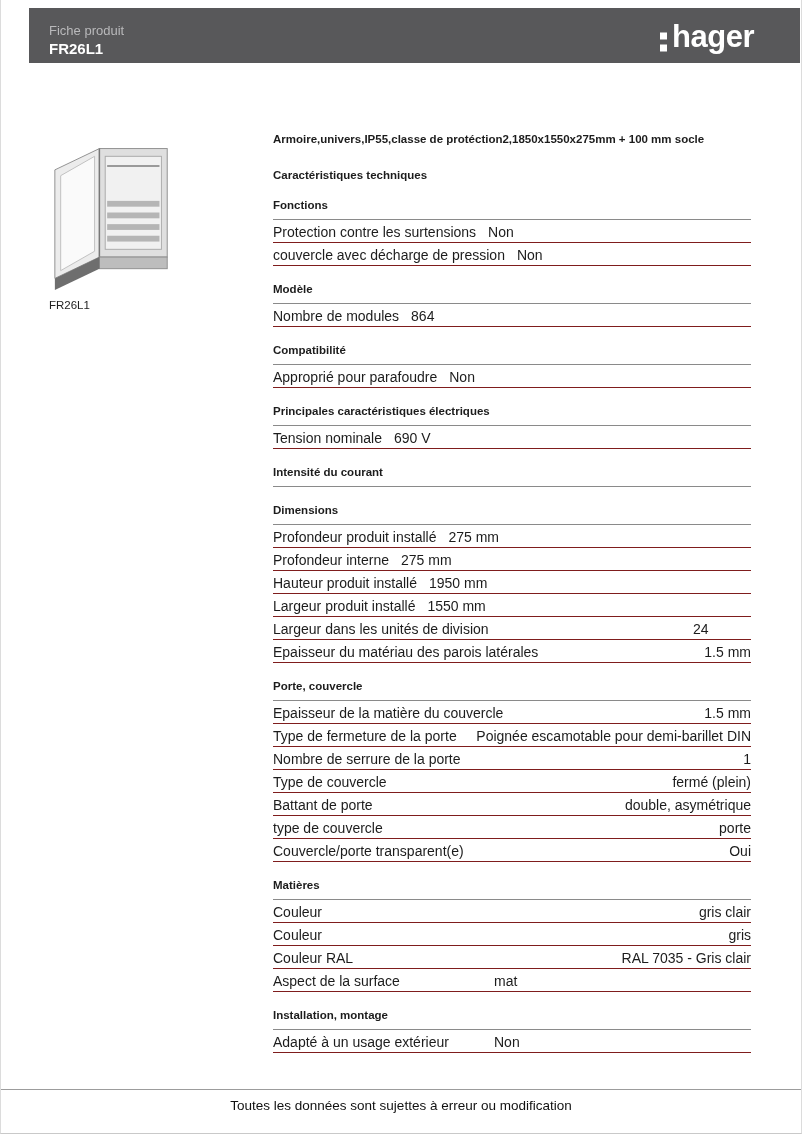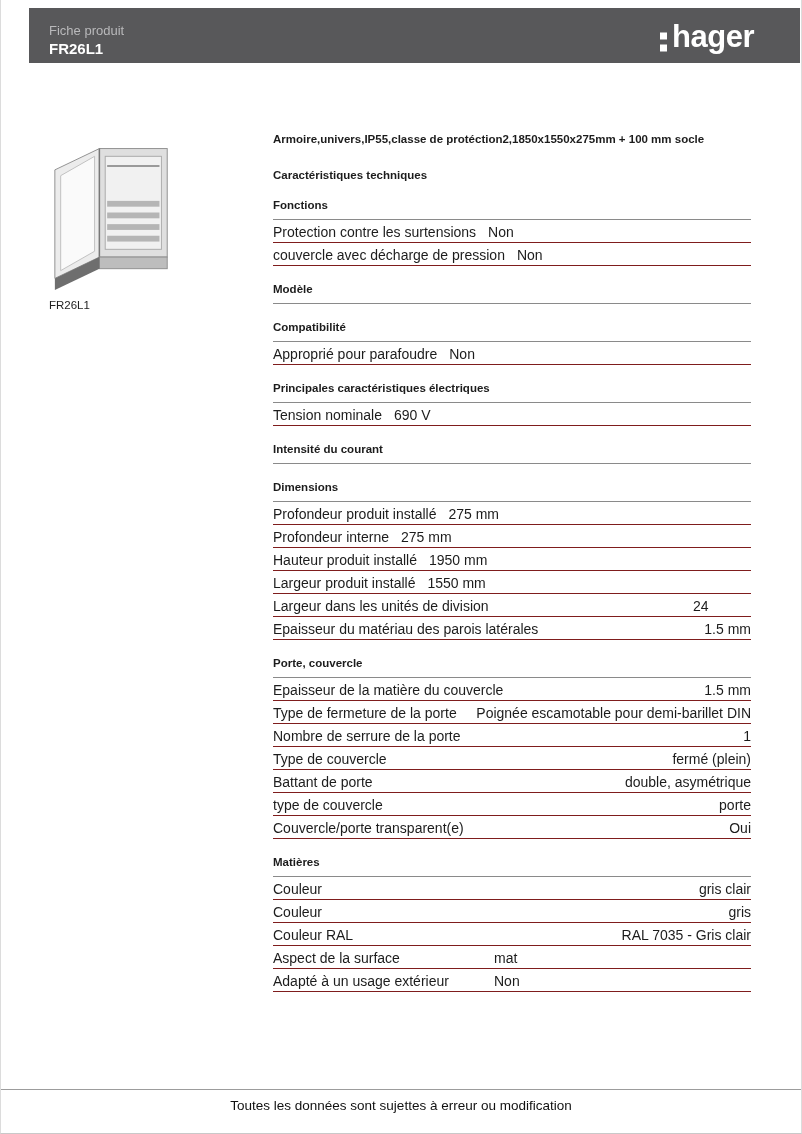--- a/index.html
+++ b/index.html
@@ -100,20 +100,21 @@
   </div>
 
   <div class="right-col">
     <div class="title">Armoire,univers,IP55,classe de protéction2,1850x1550x275mm + 100 mm socle</div>
     <div class="subtitle">Caractéristiques techniques</div>
     <div id="sections">
         <div class="sec-heading">Fonctions</div>
         <div class="row align-inline"><span class="lbl">Protection contre les surtensions</span><span class="val">Non</span></div>
         <div class="row align-inline"><span class="lbl">couvercle avec décharge de pression</span><span class="val">Non</span></div>
         <div class="sec-heading">Modèle</div>
+        <div class="row align-inline"><span class="lbl">Nombre de modules</span><span class="val">864</span></div>
         <div class="sec-heading">Compatibilité</div>
         <div class="row align-inline"><span class="lbl">Approprié pour parafoudre</span><span class="val">Non</span></div>
         <div class="sec-heading">Principales caractéristiques électriques</div>
         <div class="row align-inline"><span class="lbl">Tension nominale</span><span class="val">690 V</span></div>
         <div class="sec-heading">Intensité du courant</div>
         <div class="sec-heading">Dimensions</div>
         <div class="row align-inline"><span class="lbl">Profondeur produit installé</span><span class="val">275 mm</span></div>
         <div class="row align-inline"><span class="lbl">Profondeur interne</span><span class="val">275 mm</span></div>
         <div class="row align-inline"><span class="lbl">Hauteur produit installé</span><span class="val">1950 mm</span></div>
         <div class="row align-inline"><span class="lbl">Largeur produit installé</span><span class="val">1550 mm</span></div>
@@ -125,19 +126,20 @@
         <div class="row align-right"><span class="lbl">Nombre de serrure de la porte</span><span class="val">1</span></div>
         <div class="row align-right"><span class="lbl">Type de couvercle</span><span class="val">fermé (plein)</span></div>
         <div class="row align-right"><span class="lbl">Battant de porte</span><span class="val">double, asymétrique</span></div>
         <div class="row align-right"><span class="lbl">type de couvercle</span><span class="val">porte</span></div>
         <div class="row align-right"><span class="lbl">Couvercle/porte transparent(e)</span><span class="val">Oui</span></div>
         <div class="sec-heading">Matières</div>
         <div class="row align-right"><span class="lbl">Couleur</span><span class="val">gris clair</span></div>
         <div class="row align-right"><span class="lbl">Couleur</span><span class="val">gris</span></div>
         <div class="row align-right"><span class="lbl">Couleur RAL</span><span class="val">RAL 7035 - Gris clair</span></div>
         <div class="row align-middle"><span class="lbl">Aspect de la surface</span><span class="val">mat</span></div>
+        <div class="sec-heading">Installation, montage</div>
         <div class="row align-middle"><span class="lbl">Adapté à un usage extérieur</span><span class="val">Non</span></div>
       </div>
   </div>
 
   <footer class="footer">Toutes les données sont sujettes à erreur ou modification</footer>
 
 </div>
 
 </body></html>

